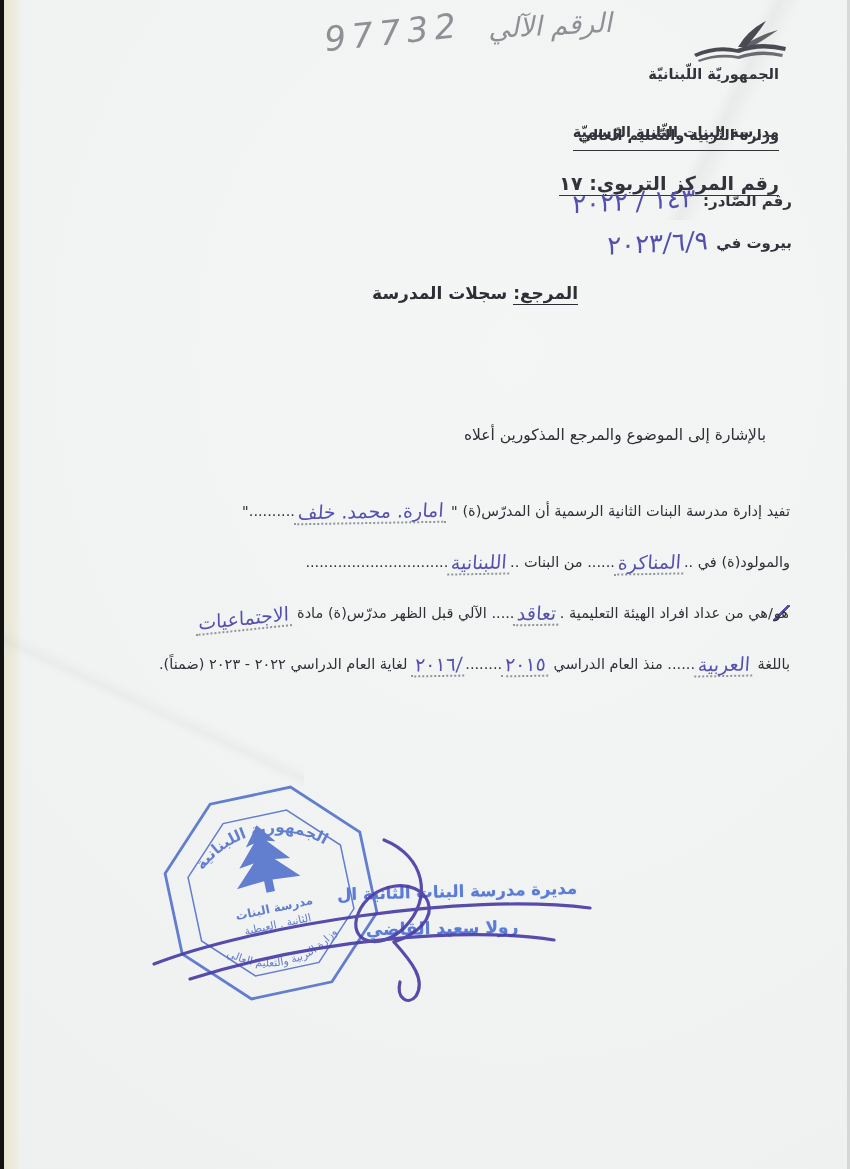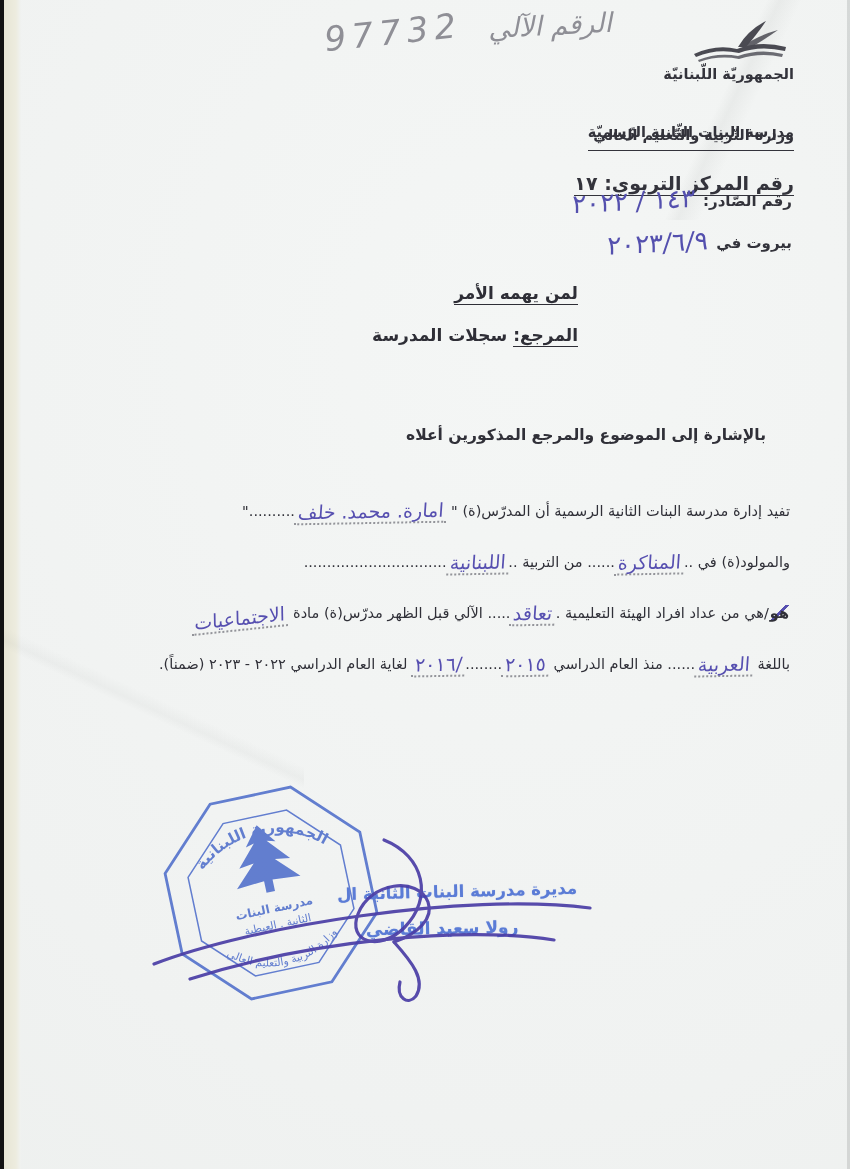--- a/index.html
+++ b/index.html
@@ -22,46 +22,46 @@
     background:linear-gradient(25deg, transparent 48%, rgba(110,115,112,.05) 50%, transparent 53%);}
   
   .pencil-row{position:absolute;top:10px;right:238px;display:flex;direction:rtl;align-items:flex-start;gap:26px;color:#8f8f96;}
   .pencil-ar{font-size:27px;font-style:italic;transform:rotate(-3deg);}
   .pencil-num{font-size:34px;font-style:italic;letter-spacing:6px;transform:rotate(-6deg);margin-top:2px;}
 
   
   .logo{position:absolute;top:16px;right:60px;width:100px;height:52px;}
 
   
-  .hdr{position:absolute;right:56px;text-align:right;direction:rtl;font-weight:bold;color:#33333b;white-space:nowrap;}
+  .hdr{position:absolute;right:71px;text-align:right;direction:rtl;font-weight:bold;color:#33333b;white-space:nowrap;}
   .h1{top:66px;font-size:14.5px;}
   .h2{top:95px;font-size:14.5px;margin-top:32px;}
   .h3{top:124px;font-size:14.5px;border-bottom:1.5px solid #33333b;padding-bottom:10px;}
   .h4{top:155px;font-size:19px;border-bottom:1.5px solid #33333b;padding-bottom:1px;margin-top:17px;}
 
   .numrow{position:absolute;display:flex;direction:rtl;align-items:center;gap:8px;white-space:nowrap;}
   .issue{top:186px;right:58px;}
   .dateline{top:228px;right:58px;}
   .numrow .lbl{font-size:15px;font-weight:bold;color:#33333b;}
   .hwb{color:#5450ae;font-size:26px;display:inline-block;transform:rotate(-3deg) skewX(-5deg);letter-spacing:1px;}
 
   
   .subj{position:absolute;right:272px;top:272px;text-align:right;direction:rtl;color:#2e2e36;
     font-weight:bold;font-size:17px;line-height:42px;white-space:nowrap;}
   .u{border-bottom:1.8px solid #2e2e36;padding-bottom:1px;}
 
-  .intro{position:absolute;top:426px;right:84px;direction:rtl;font-size:15.5px;color:#303038;font-weight:bold;}
+  .intro{position:absolute;top:426px;right:84px;direction:rtl;font-size:15.5px;color:#303038;}
 
   
   .bodytxt{position:absolute;top:500px;right:60px;left:36px;direction:rtl;color:#303038;font-size:14.5px;text-align:right;}
   .bline{height:51px;white-space:nowrap;}
   .hw{color:#564fb0;font-size:19px;display:inline-block;transform:rotate(-1deg) skewX(-5deg);
       vertical-align:-2px;letter-spacing:.5px;border-bottom:2px dotted rgba(70,70,80,.55);padding:0 3px;}
   .hw-dip{transform:rotate(-6deg) skewX(-5deg) translateY(5px);}
-  .strike{background:linear-gradient(135deg, transparent 44%, #564fb0 44%, #564fb0 56%, transparent 56%);padding:0 1px;font-weight:bold;}
+  .strike{background:linear-gradient(135deg, transparent 44%, #564fb0 44%, #564fb0 56%, transparent 56%);padding:0 1px;}
 
   
   .seal{position:absolute;left:148px;top:782px;width:238px;height:222px;transform:rotate(-12deg);opacity:.88;}
   .dtitle{position:absolute;right:273px;top:882px;direction:rtl;color:#5b7cd6;font-size:16.5px;font-weight:bold;
     transform:rotate(-1.5deg);text-shadow:0 0 1px rgba(91,124,214,.45);white-space:nowrap;}
   .dname{position:absolute;right:332px;top:918px;direction:rtl;color:#5b7cd6;font-size:17px;font-weight:bold;
     transform:rotate(-1deg);text-shadow:0 0 1px rgba(91,124,214,.45);white-space:nowrap;}
   .sig{position:absolute;left:128px;top:822px;width:480px;height:185px;}
 </style>
 </head>
@@ -95,34 +95,33 @@
   <div class="numrow issue">
     <span class="lbl">رقم الصّادر:</span>
     <span class="hwb">١٤٣ ‏/‏ ٢٠٢٢</span>
   </div>
   <div class="numrow dateline">
     <span class="lbl">بيروت في</span>
     <span class="hwb">٩‏/‏٦‏/‏٢٠٢٣</span>
   </div>
 
   <div class="subj">
-    <div><span class="u">لمن يهمه الأمر</span></div>
     <div>
       <span class="u">المرجع:</span><span> سجلات المدرسة</span>
     </div>
   </div>
 
   <div class="intro">بالإشارة إلى الموضوع والمرجع المذكورين أعلاه</div>
 
   <div class="bodytxt">
     <div class="bline">
       <span>تفيد إدارة مدرسة البنات الثانية الرسمية أن المدرّس(ة) " </span><span class="hw">امارة. محمد. خلف</span><span>..........</span><span>"</span>
     </div>
     <div class="bline">
-      <span>والمولود(ة) في ..</span><span class="hw">المناكرة</span><span>......</span><span> من التربية ..</span><span class="hw">اللبنانية</span><span>...............................</span>
+      <span>والمولود(ة) في ..</span><span class="hw">المناكرة</span><span>......</span><span> من البنات ..</span><span class="hw">اللبنانية</span><span>...............................</span>
     </div>
     <div class="bline">
       <span class="strike">هو</span><span>/هي من عداد افراد الهيئة التعليمية .</span><span class="hw">تعاقد</span><span>.....</span><span> الآلي قبل الظهر مدرّس(ة) مادة </span><span class="hw hw-dip">الاجتماعيات</span>
     </div>
     <div class="bline">
       <span>باللغة </span><span class="hw">العربية</span><span>......</span><span> منذ العام الدراسي </span><span class="hw">٢٠١٥</span><span>........</span><span class="hw">/٢٠١٦</span><span> لغاية العام الدراسي ٢٠٢٢‏ - ‏٢٠٢٣ (ضمناً).</span>
     </div>
   </div>
 
   <svg class="seal" viewBox="0 0 220 200">

